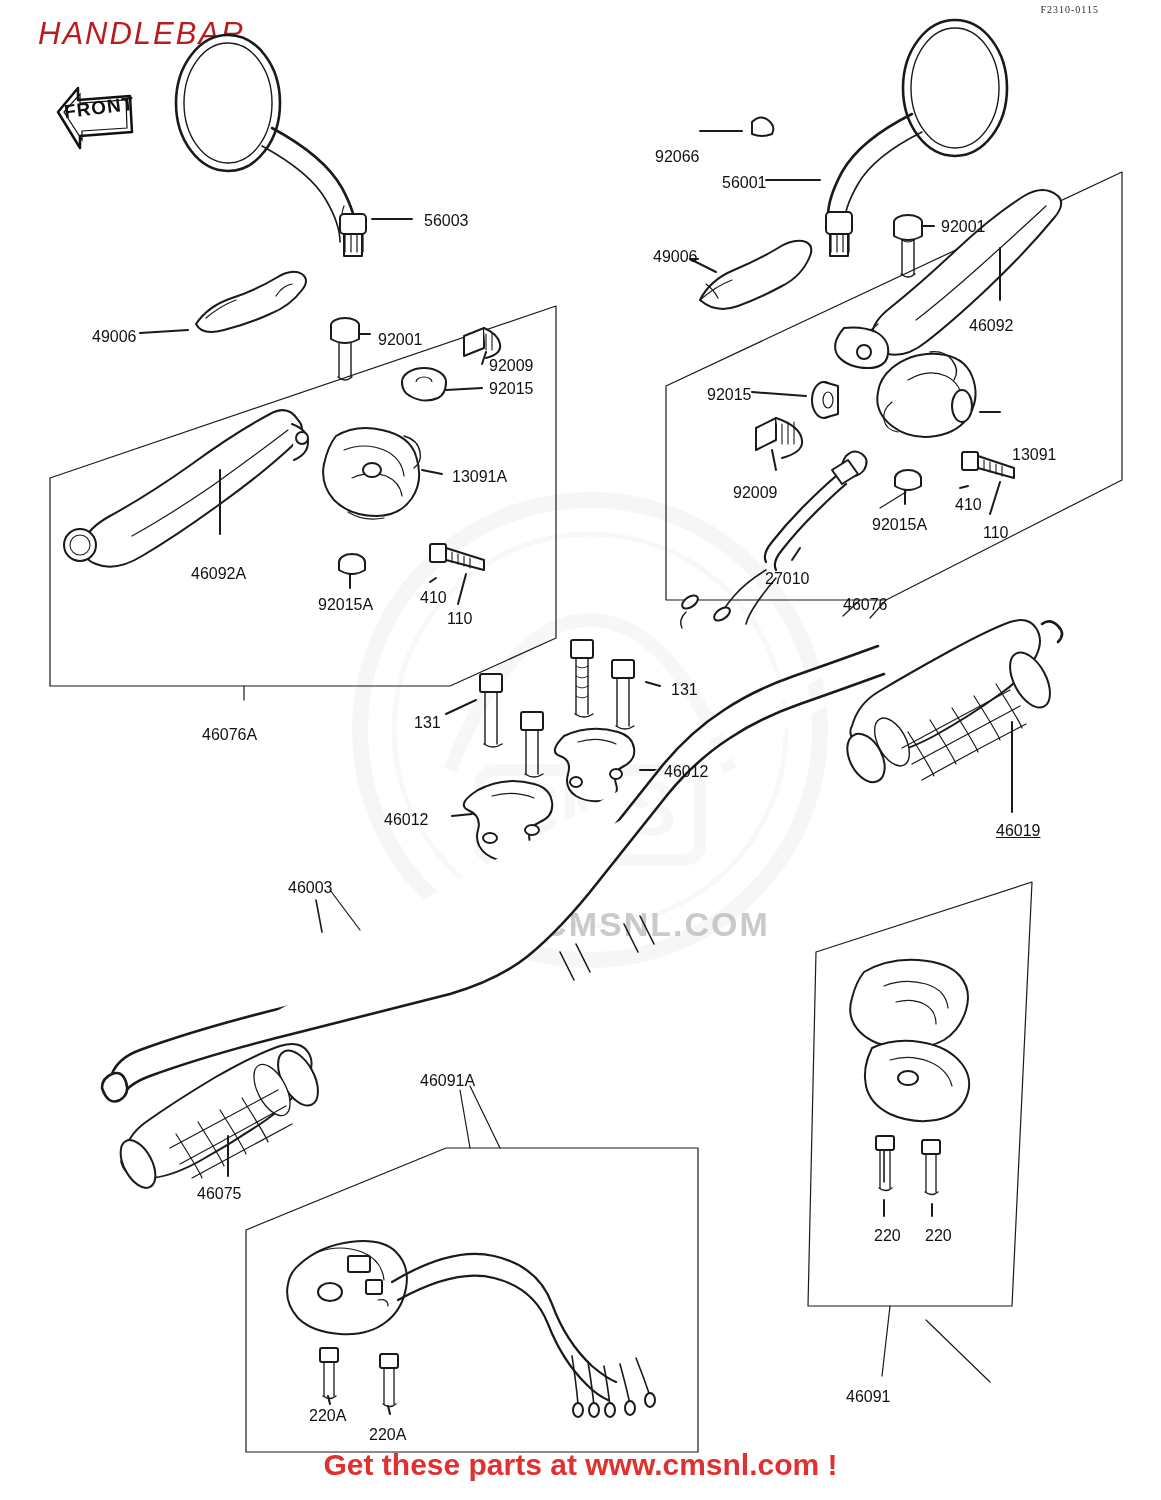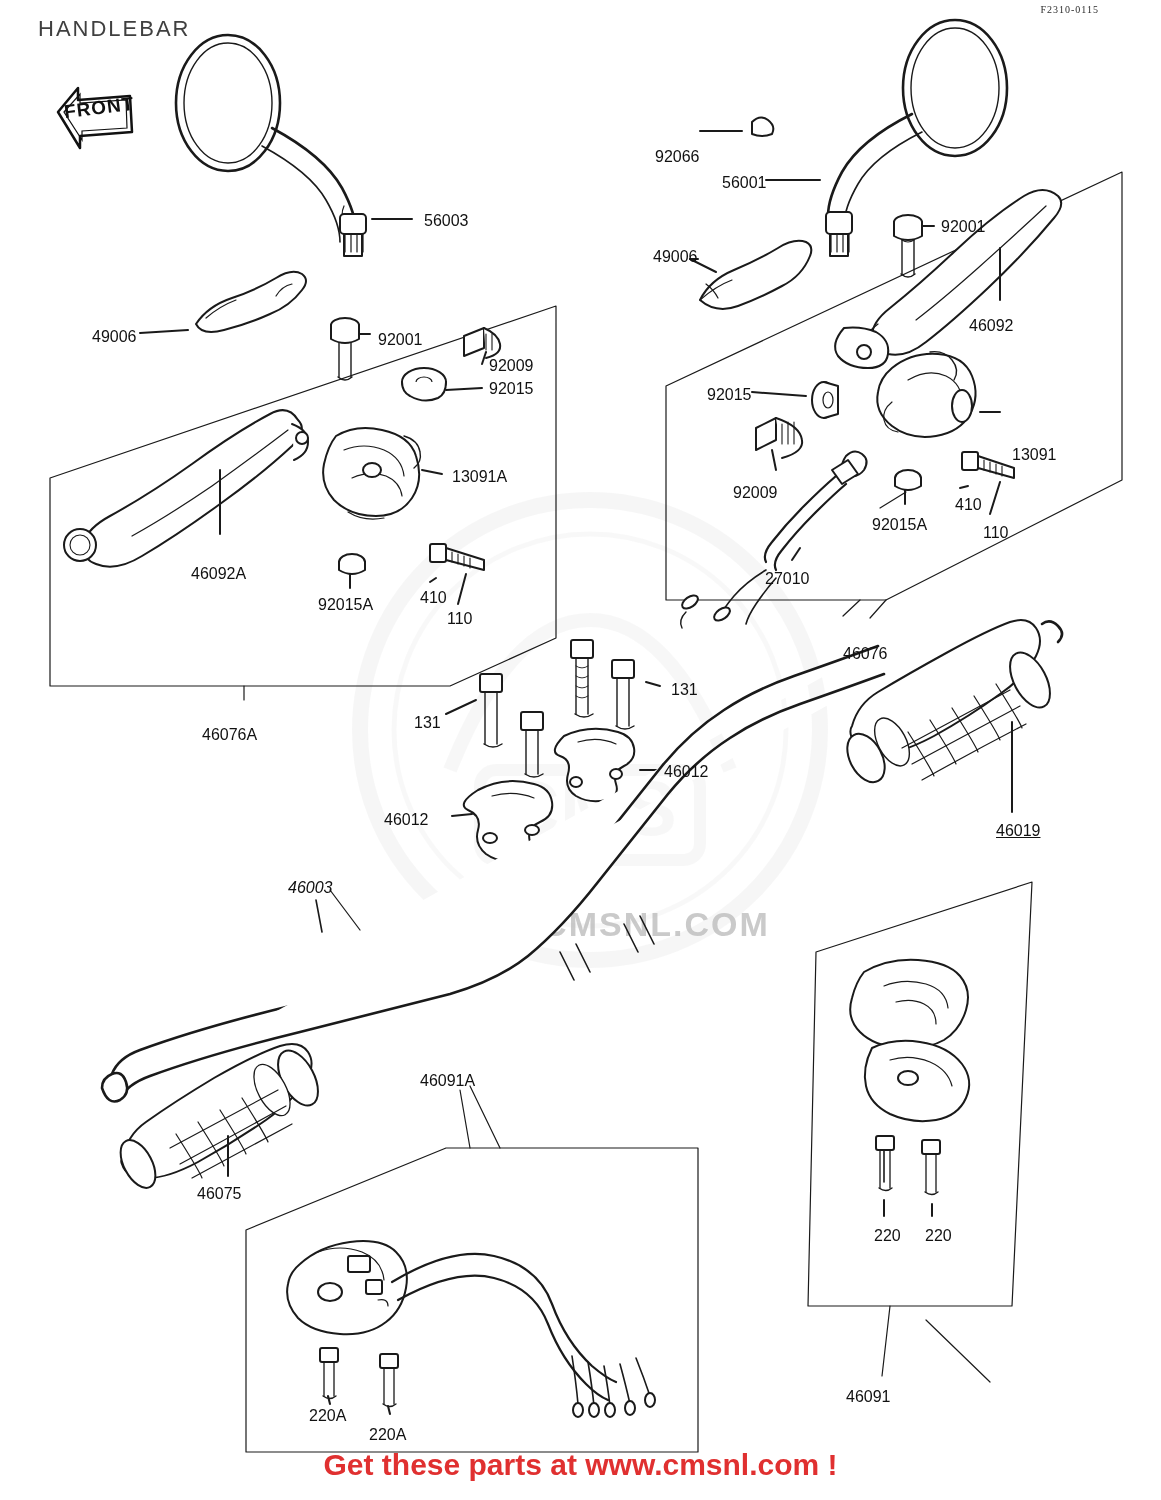--- a/index.html
+++ b/index.html
@@ -22,24 +22,25 @@
     position: absolute;
     left: 0;
     top: 0;
     width: 1161px;
     height: 1500px;
   }
   .title-text {
     position: absolute;
     left: 38px;
     top: 16px;
-    font-size: 22px;
+    font-size: 31px;
     letter-spacing: 2px;
-    color: #404040;
+    color: #b91c1c;
     font-family: "Liberation Sans", sans-serif;
+    font-style: italic;
   }
   .sheet-code {
     position: absolute;
     right: 62px;
     top: 4px;
     font-size: 10px;
     letter-spacing: 1px;
     color: #2b2b2b;
     font-family: "Liberation Serif", serif;
   }
@@ -483,37 +484,37 @@
   <div class="callout" style="left:653px; top:248px;">49006</div>
   <div class="callout" style="left:941px; top:218px;">92001</div>
   <div class="callout" style="left:969px; top:317px;">46092</div>
   <div class="callout" style="left:1012px; top:410px;margin-top:36px;">13091</div>
   <div class="callout" style="left:707px; top:386px;">92015</div>
   <div class="callout" style="left:733px; top:484px;">92009</div>
   <div class="callout" style="left:955px; top:496px;">410</div>
   <div class="callout" style="left:983px; top:524px;">110</div>
   <div class="callout" style="left:872px; top:516px;">92015A</div>
   <div class="callout" style="left:765px; top:570px;">27010</div>
-  <div class="callout" style="left:843px; top:645px;">46076</div>
+  <div class="callout" style="left:843px; top:596px;">46076</div>
   <div class="callout" style="left:92px;  top:328px;">49006</div>
   <div class="callout" style="left:378px; top:331px;">92001</div>
   <div class="callout" style="left:489px; top:357px;">92009</div>
   <div class="callout" style="left:489px; top:380px;">92015</div>
   <div class="callout" style="left:452px; top:468px;">13091A</div>
   <div class="callout" style="left:180px; top:565px;margin-left:11px;">46092A</div>
   <div class="callout" style="left:318px; top:596px;">92015A</div>
   <div class="callout" style="left:420px; top:589px;">410</div>
   <div class="callout" style="left:447px; top:610px;">110</div>
   <div class="callout" style="left:202px; top:708px;margin-top:18px;">46076A</div>
   <div class="callout" style="left:671px; top:681px;">131</div>
   <div class="callout" style="left:414px; top:714px;">131</div>
   <div class="callout" style="left:664px; top:763px;">46012</div>
   <div class="callout" style="left:384px; top:811px;">46012</div>
   <div class="callout" style="left:996px; top:822px;text-decoration:underline;">46019</div>
-  <div class="callout" style="left:288px; top:879px;font-style:italic;">46003</div>
+  <div class="callout" style="left:288px; top:879px;">46003</div>
   <div class="callout" style="left:197px; top:1185px;">46075</div>
   <div class="callout" style="left:420px; top:1072px;">46091A</div>
   <div class="callout" style="left:874px; top:1227px;">220</div>
   <div class="callout" style="left:925px; top:1227px;">220</div>
   <div class="callout" style="left:846px; top:1388px;">46091</div>
   <div class="callout" style="left:309px; top:1407px;">220A</div>
   <div class="callout" style="left:369px; top:1426px;">220A</div>
 
   <div class="footer-text">Get these parts at www.cmsnl.com !</div>
 </div>

